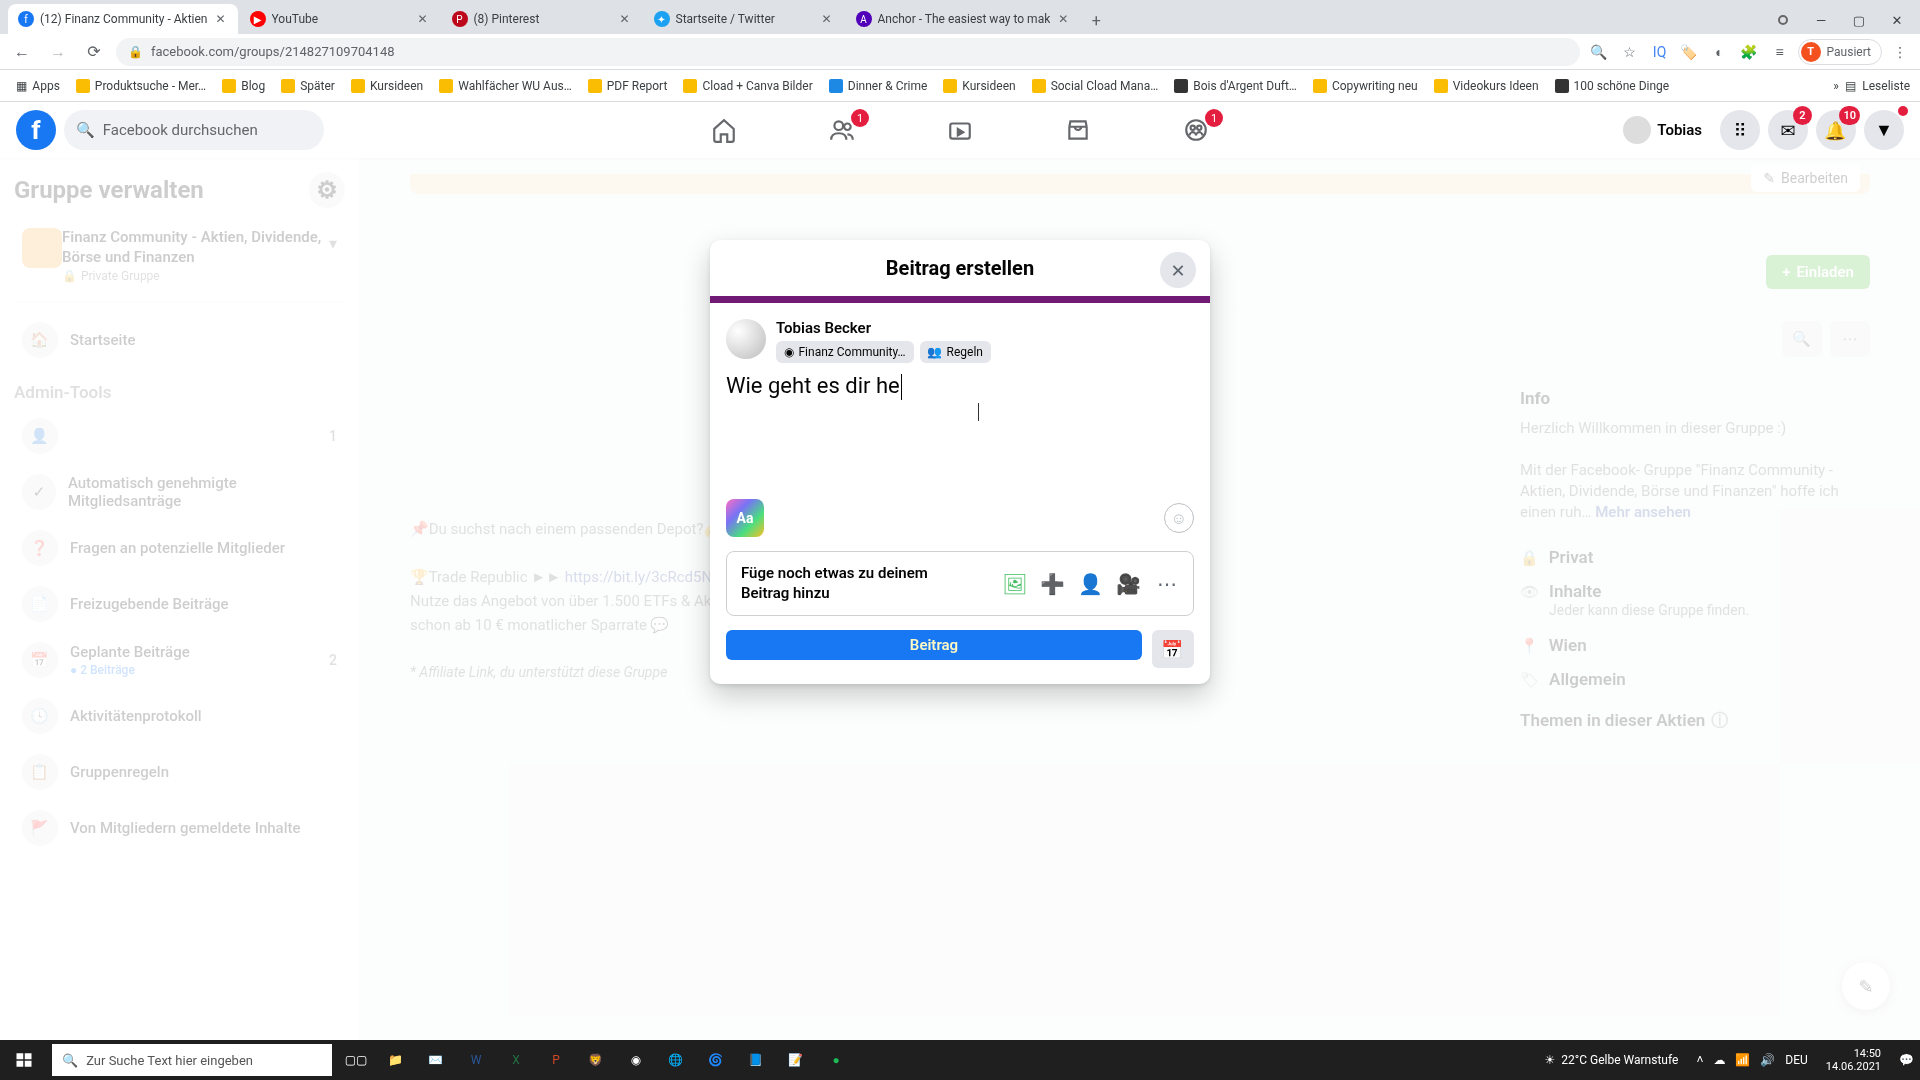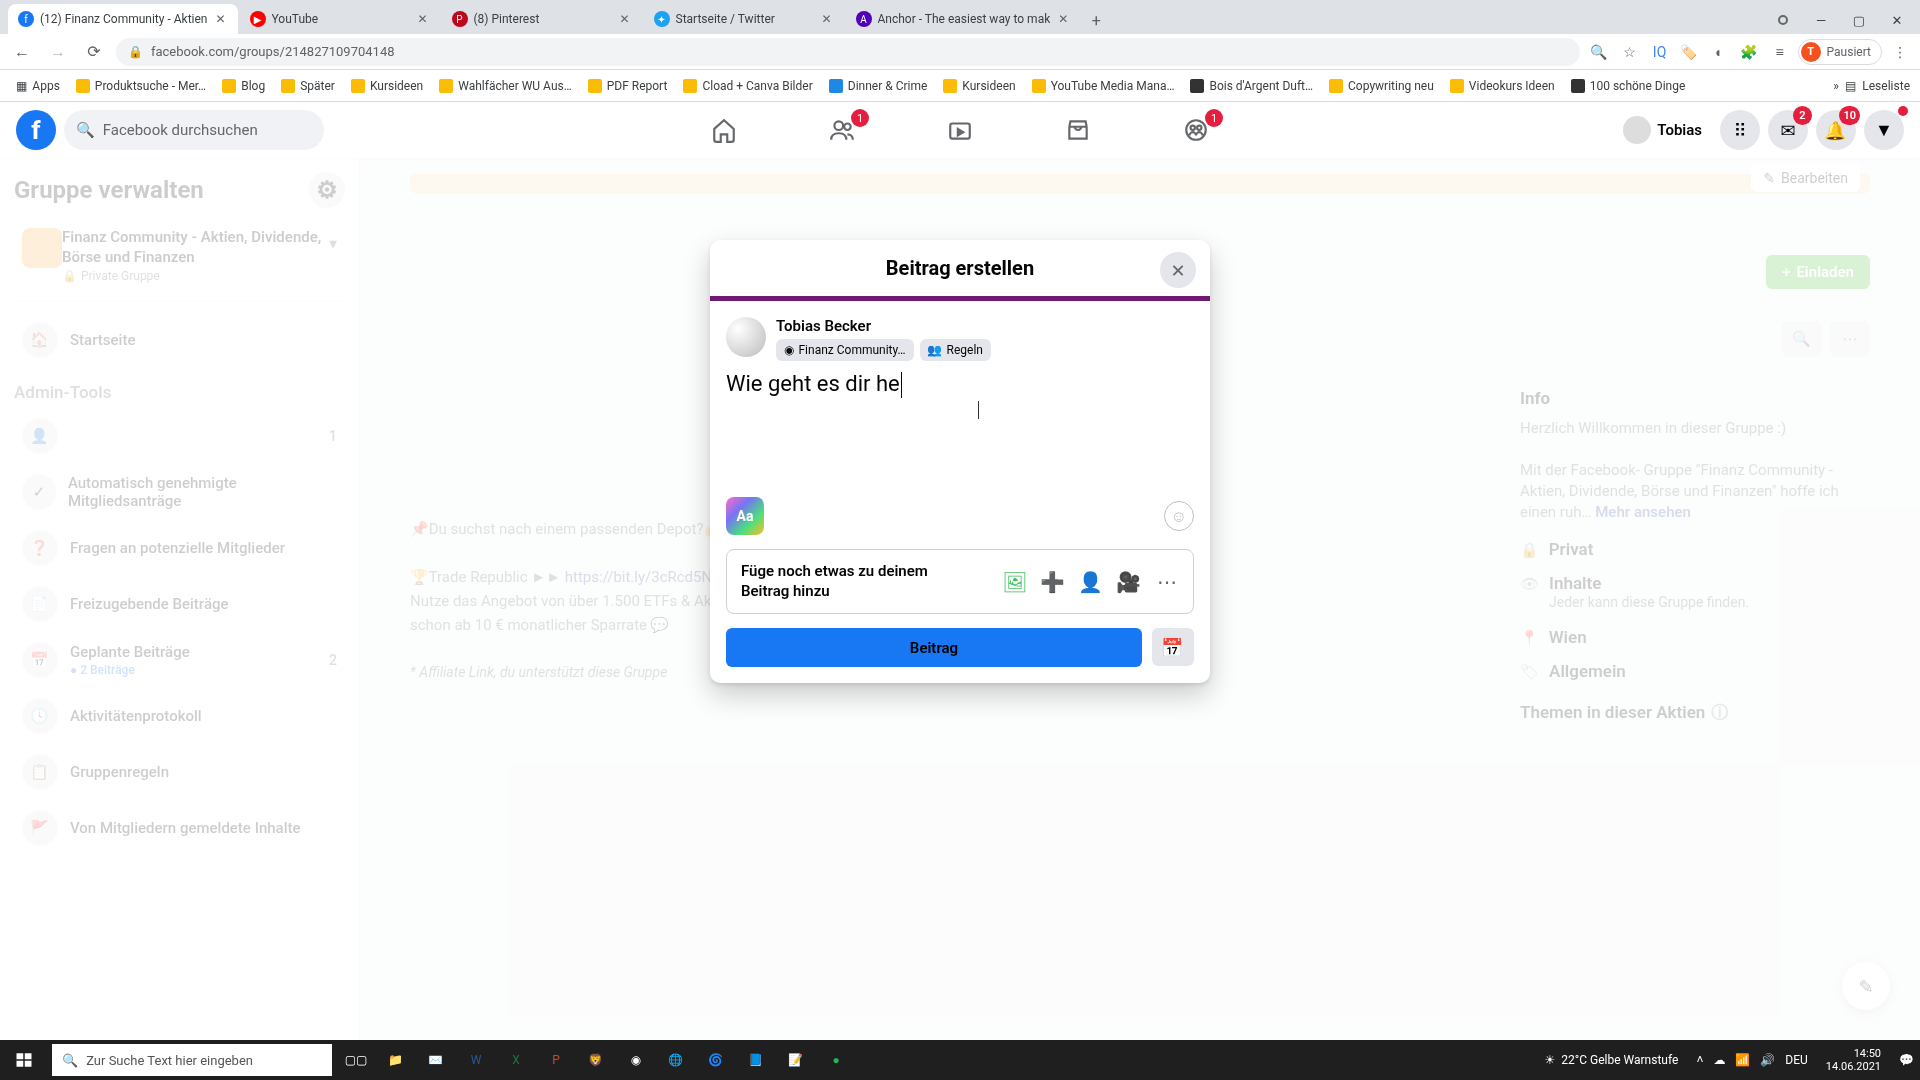--- a/index.html
+++ b/index.html
@@ -73,59 +73,59 @@
 .edit-btn { position: absolute; right: 10px; top: -10px; background: #fff; border-radius: 6px; padding: 6px 12px; font-size: 14px; color: #050505; display: flex; align-items: center; gap: 6px; }
 .members { display: flex; align-items: center; margin: 60px 0 20px; }
 .member-av { width: 36px; height: 36px; border-radius: 50%; background: #ccc; border: 2px solid #fff; margin-left: -8px; }
 .invite-btn { margin-left: auto; background: #42b72a; color: #fff; padding: 8px 16px; border-radius: 6px; font-weight: 600; font-size: 15px; display: flex; align-items: center; gap: 6px; }
 .tabs-row { margin-top: 12px; display: flex; gap: 20px; font-size: 15px; color: #65676b; align-items: center; border-top: 1px solid #ebedf0; padding-top: 10px; }
 .tabs-row .more { display: flex; align-items: center; gap: 4px; }
 .tabs-row .right { margin-left: auto; display: flex; gap: 8px; }
 .tabs-row .rbtn { width: 40px; height: 36px; background: #e4e6eb; border-radius: 6px; display: flex; align-items: center; justify-content: center; }
 .info-panel { position: absolute; right: 60px; top: 230px; width: 340px; color: #65676b; font-size: 15px; }
 .info-panel h3 { color: #050505; font-size: 17px; margin-bottom: 10px; }
-.info-panel .desc { margin-bottom: 16px; line-height: 1.4; }
+.info-panel .desc { margin-bottom: 24px; line-height: 1.4; }
 .info-panel .more-link { color: #385898; font-weight: 600; }
 .info-panel .info-item { display: flex; gap: 10px; margin: 14px 0; }
 .info-panel .ii-icon { color: #8a8d91; padding-top: 2px; }
 .info-panel .ii-title { color: #050505; font-weight: 600; font-size: 17px; }
 .info-panel .ii-sub { font-size: 14px; line-height: 1.4; }
 .post-text { font-size: 15px; color: #65676b; line-height: 1.6; }
 .post-text .link { color: #385898; }
 .post-text .aff { font-style: italic; font-size: 14px; }
 .themen { font-size: 17px; font-weight: 600; color: #050505; display: flex; align-items: center; gap: 6px; margin-top: 20px; }
 .fab { position: absolute; right: 30px; bottom: 30px; width: 48px; height: 48px; border-radius: 50%; background: #fff; box-shadow: 0 2px 8px rgba(0,0,0,.2); display: flex; align-items: center; justify-content: center; color: #050505; font-size: 18px; }
 
 
 .overlay { position: absolute; top: 158px; left: 0; right: 0; bottom: 40px; background: rgba(255,255,255,.8); z-index: 10; }
 
 
 .modal { position: absolute; top: 240px; left: 50%; transform: translateX(-50%); width: 500px; background: #fff; border-radius: 10px; box-shadow: 0 12px 28px rgba(0,0,0,.2), 0 2px 4px rgba(0,0,0,.1); z-index: 20; }
-.modal-header { position: relative; text-align: center; padding: 16px; border-bottom: 5px solid #701a75; }
+.modal-header { position: relative; text-align: center; padding: 16px; border-bottom: 7px solid #701a75; }
 .modal-title { font-size: 20px; font-weight: 700; color: #050505; }
 .modal-close { position: absolute; right: 14px; top: 12px; width: 36px; height: 36px; border-radius: 50%; background: #e4e6eb; display: flex; align-items: center; justify-content: center; color: #606770; font-size: 18px; }
 .modal-body { padding: 16px; }
 .author-row { display: flex; gap: 10px; align-items: flex-start; margin-bottom: 10px; }
 .author-row .aav { width: 40px; height: 40px; border-radius: 50%; background: #ddd; background-image: radial-gradient(circle at 30% 30%, #fff, #bbb); }
 .author-row .aname { font-weight: 600; font-size: 15px; color: #050505; }
 .chips { display: flex; gap: 6px; margin-top: 4px; }
 .chip { background: #e4e6eb; border-radius: 6px; padding: 4px 8px; font-size: 12px; color: #050505; display: flex; align-items: center; gap: 4px; }
 .compose { min-height: 120px; font-size: 22px; color: #050505; outline: none; position: relative; }
 .compose .cursor { display: inline-block; width: 1px; height: 26px; background: #050505; vertical-align: middle; animation: blink 1s step-start infinite; margin-left: 1px; }
 .compose .text-caret { position: absolute; left: 252px; top: 30px; width: 1px; height: 18px; background: #333; }
 @keyframes blink { 50% { opacity: 0; } }
 .compose-toolbar { display: flex; justify-content: space-between; align-items: center; margin-top: 6px; }
 .aa-btn { width: 38px; height: 38px; border-radius: 8px; background: linear-gradient(135deg,#ff6ec4,#7873f5,#4ade80,#fbbf24); display: flex; align-items: center; justify-content: center; color: #fff; font-weight: bold; font-size: 14px; }
 .emoji-btn { width: 30px; height: 30px; border-radius: 50%; border: 1.5px solid #bcc0c4; display: flex; align-items: center; justify-content: center; color: #bcc0c4; font-size: 16px; }
 .attach-box { border: 1px solid #ced0d4; border-radius: 8px; padding: 12px 14px; display: flex; align-items: center; margin: 14px 0; }
 .attach-label { font-size: 15px; font-weight: 600; color: #050505; max-width: 200px; line-height: 1.3; }
 .attach-icons { margin-left: auto; display: flex; gap: 14px; align-items: center; }
 .attach-icons .ai { width: 24px; height: 24px; display: flex; align-items: center; justify-content: center; font-size: 20px; }
 .modal-footer { display: flex; gap: 10px; }
-.post-btn { flex: 1; height: 39px; background: #1877f2; color: #000000; font-weight: 600; font-size: 15px; border-radius: 6px; display: flex; align-items: center; justify-content: center; }
+.post-btn { flex: 1; height: 30px; background: #1877f2; color: #fef9c3; font-weight: 600; font-size: 15px; border-radius: 6px; display: flex; align-items: center; justify-content: center; }
 .schedule-btn { width: 42px; height: 38px; background: #e4e6eb; border-radius: 6px; display: flex; align-items: center; justify-content: center; font-size: 18px; }
 
 
 .taskbar { position: absolute; left: 0; right: 0; bottom: 0; height: 40px; background: #1f1f1f; display: flex; align-items: center; color: #fff; font-size: 12px; }
 .taskbar .start { width: 48px; height: 40px; display: flex; align-items: center; justify-content: center; }
 .taskbar .start svg { width: 18px; height: 18px; }
 .taskbar .search { height: 32px; background: #fff; color: #555; display: flex; align-items: center; padding: 0 10px; width: 280px; gap: 8px; font-size: 13px; margin: 0 4px; }
 .taskbar .ticon { width: 40px; height: 40px; display: flex; align-items: center; justify-content: center; }
 .taskbar .tray { margin-left: auto; display: flex; align-items: center; gap: 10px; padding-right: 6px; }
 .taskbar .weather { display: flex; align-items: center; gap: 6px; padding: 0 8px; }
@@ -231,21 +231,21 @@
   <div class="bk">
       <span class="bi" style="background:#1e88e5"></span>
       <span>Dinner &amp; Crime</span>
     </div>
   <div class="bk">
       <span class="bi"></span>
       <span>Kursideen</span>
     </div>
   <div class="bk">
       <span class="bi"></span>
-      <span>YouTube Media Mana…</span>
+      <span>Social Cload Mana…</span>
     </div>
   <div class="bk">
       <span class="bi" style="background:#333"></span>
       <span>Bois d'Argent Duft…</span>
     </div>
   <div class="bk">
       <span class="bi"></span>
       <span>Copywriting neu</span>
     </div>
   <div class="bk">

